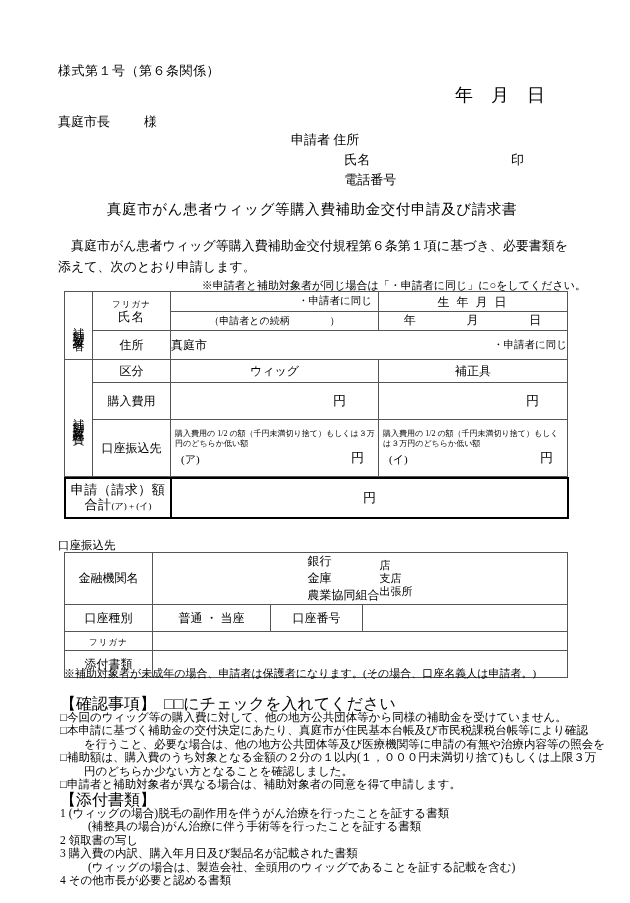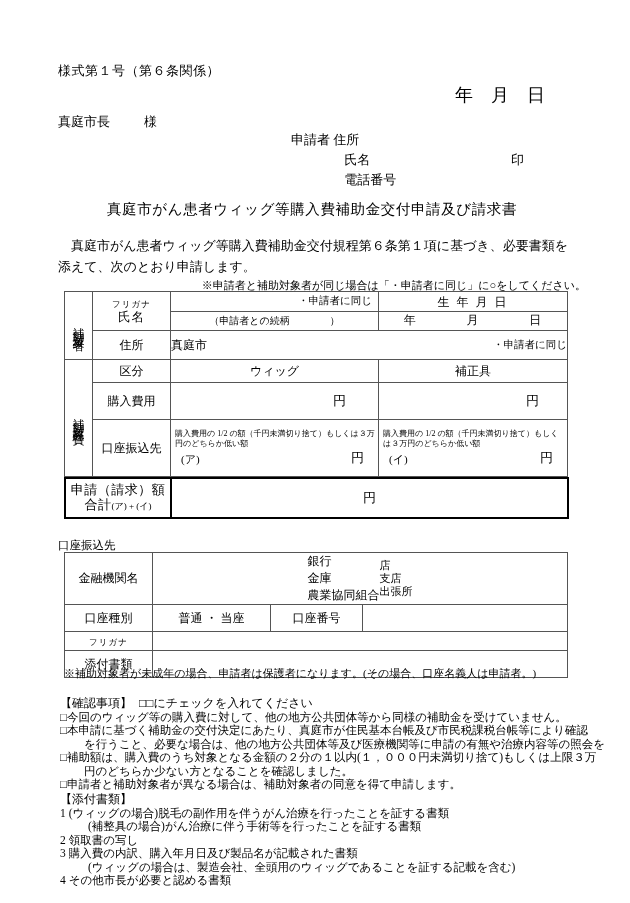--- a/index.html
+++ b/index.html
@@ -254,21 +254,21 @@
   }
 
   
   .minor-note {
     position: absolute;
     left: 64px; top: 666px;
     font-size: 11px;
     white-space: nowrap;
   }
   .block-head {
-    font-size: 12px;
+    font-size: 16px;
   }
   .checklist {
     position: absolute;
     left: 60px; top: 697px;
     width: 545px;
     font-size: 11.5px;
     line-height: 13.5px;
   }
   .checklist .ci {
     display: block;

